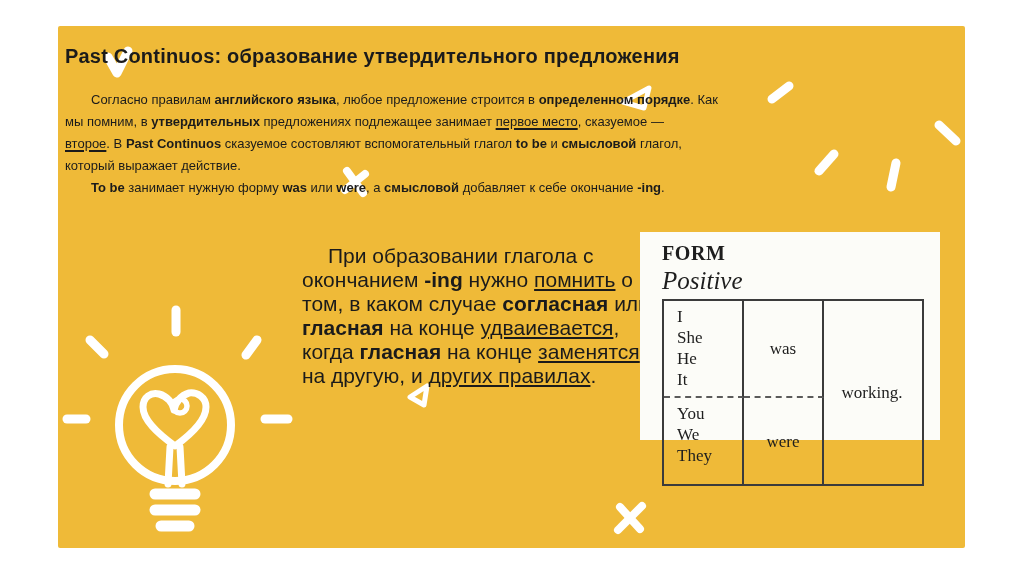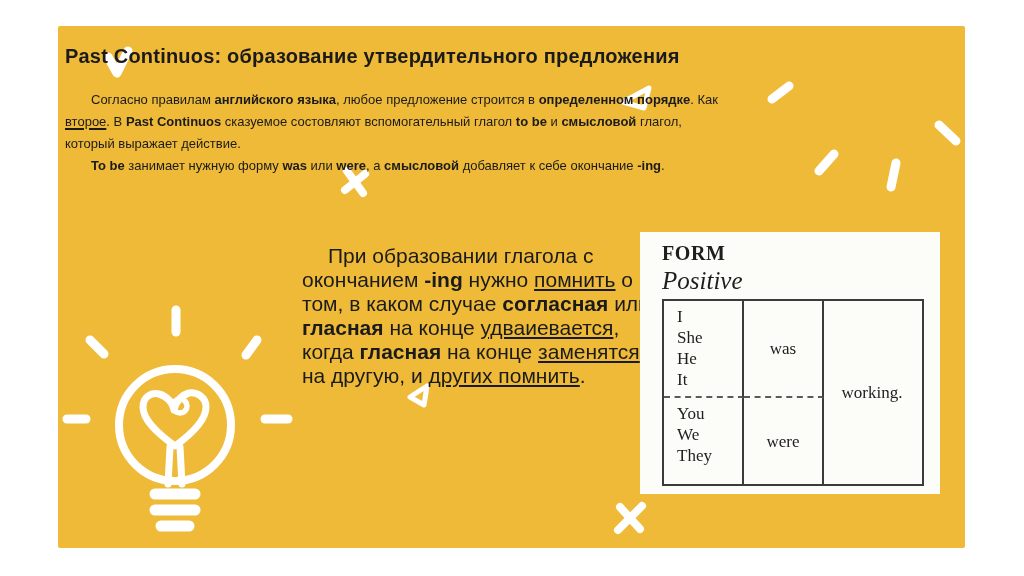--- a/index.html
+++ b/index.html
@@ -17,21 +17,21 @@
     left:7px;top:16px;margin:0;font-size:20px;font-weight:700;line-height:28px;
     letter-spacing:0.2px;white-space:nowrap;
   }
   .p1{left:7px;top:63px;font-size:13px;line-height:22px;}
   .p2{left:244px;top:218px;font-size:21px;line-height:24px;}
   .p1>div,.p2>div{white-space:nowrap;}
   .ind{text-indent:26px;}
   .b{font-weight:700;}
   .u{text-decoration:underline;text-decoration-thickness:1.5px;text-underline-offset:2px;}
   .figure{
-    position:absolute;left:582px;top:206px;width:300px;height:262px;
+    position:absolute;left:582px;top:206px;width:300px;height:208px;
     background:#fcfcf8;z-index:1;color:#1e1e1e;
     font-family:"Liberation Serif",serif;
     box-sizing:border-box;padding:8px 0 0 22px;
   }
   .fig-head{font-size:20px;font-weight:700;letter-spacing:0.6px;line-height:26px;}
   .fig-sub{font-size:25px;font-style:italic;line-height:24px;margin-top:3px;}
   .tbl{
     display:grid;grid-template-columns:80px 80px 96px;grid-template-rows:97px 86px;
     border:2px solid #3b3b3b;width:258px;margin-top:6px;
   }
@@ -91,32 +91,33 @@
         <line x1="9" y1="393" x2="28" y2="393"></line>
         <line x1="207" y1="393" x2="230" y2="393"></line>
       </g>
     </g>
   </svg>
 
   <h1 class="txt title">Past Continuos: образование утвердительного предложения</h1>
 
   <div class="txt p1">
       <div class="ind"><span>Согласно правилам </span><span class="b">английского языка</span><span>, любое предложение строится в </span><span class="b">определенном порядке</span><span>. Как</span></div>
+      <div><span>мы помним, в </span><span class="b">утвердительных</span><span> предложениях подлежащее занимает </span><span class="u">первое место</span><span>, сказуемое —</span></div>
       <div><span class="u">второе</span><span>. В </span><span class="b">Past Continuos</span><span> сказуемое состовляют вспомогательный глагол </span><span class="b">to be</span><span> и </span><span class="b">смысловой</span><span> глагол,</span></div>
       <div><span>который выражает действие.</span></div>
       <div class="ind"><span class="b">To be</span><span> занимает нужную форму </span><span class="b">was</span><span> или </span><span class="b">were</span><span>, а </span><span class="b">смысловой</span><span> добавляет к себе окончание </span><span class="b">-ing</span><span>.</span></div>
     </div>
 
   <div class="txt p2">
       <div class="ind"><span>При образовании глагола с</span></div>
       <div><span>окончанием </span><span class="b">-ing</span><span> нужно </span><span class="u">помнить</span><span> о</span></div>
       <div><span>том, в каком случае </span><span class="b">согласная</span><span> или</span></div>
       <div><span class="b">гласная</span><span> на конце </span><span class="u">удваиевается</span><span>,</span></div>
       <div><span>когда </span><span class="b">гласная</span><span> на конце </span><span class="u">заменятся</span></div>
-      <div><span>на другую, и </span><span class="u">других помнить</span><span>.</span></div>
+      <div><span>на другую, и </span><span class="u">других правилах</span><span>.</span></div>
     </div>
 
   <div class="figure">
     <div class="fig-head">FORM</div>
     <div class="fig-sub">Positive</div>
     <div class="tbl">
       <div class="cell c1 r1">I
 She
 He
 It</div>

